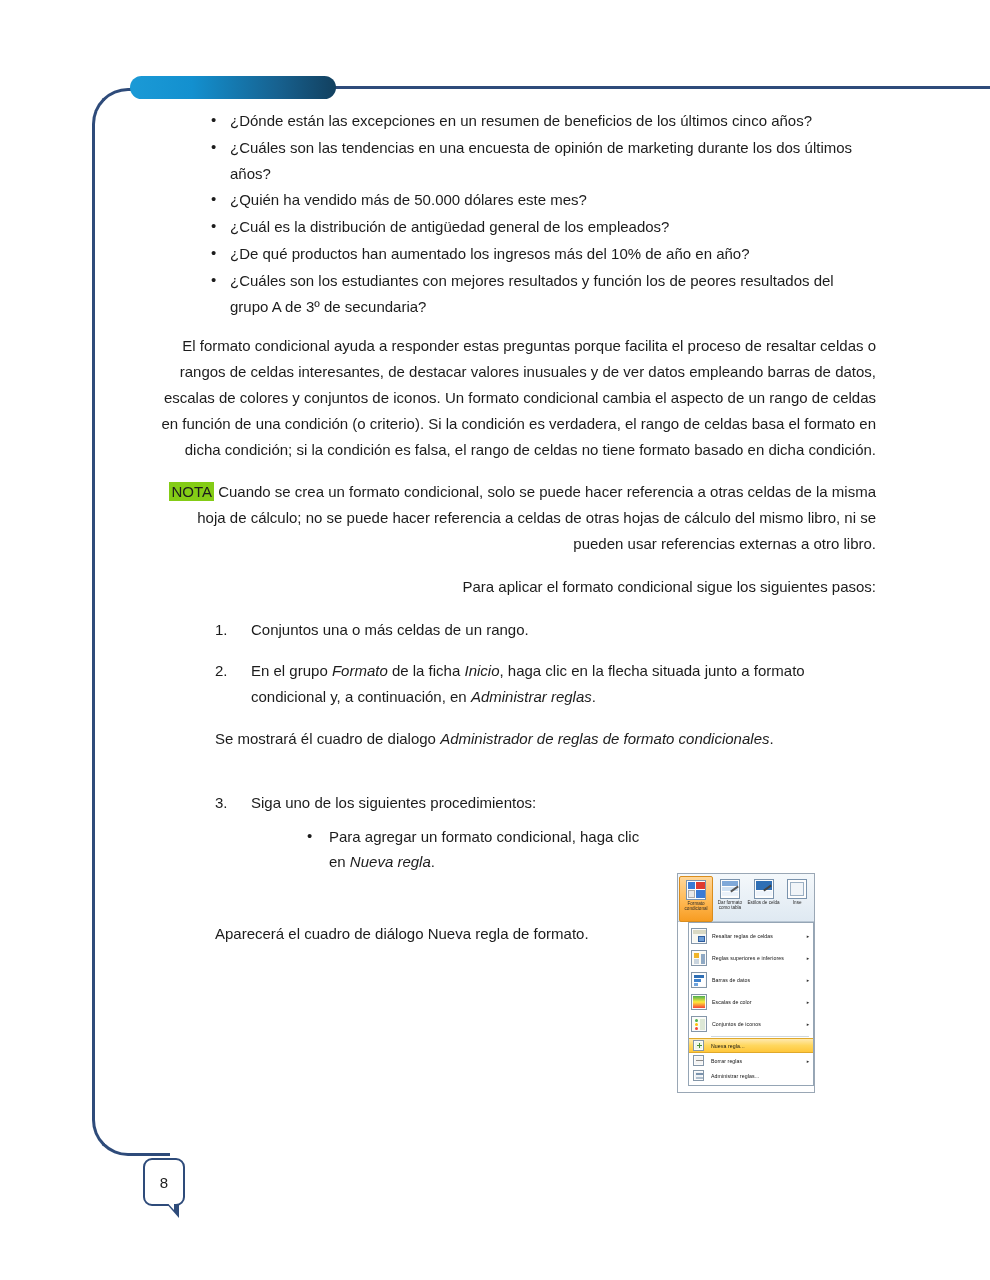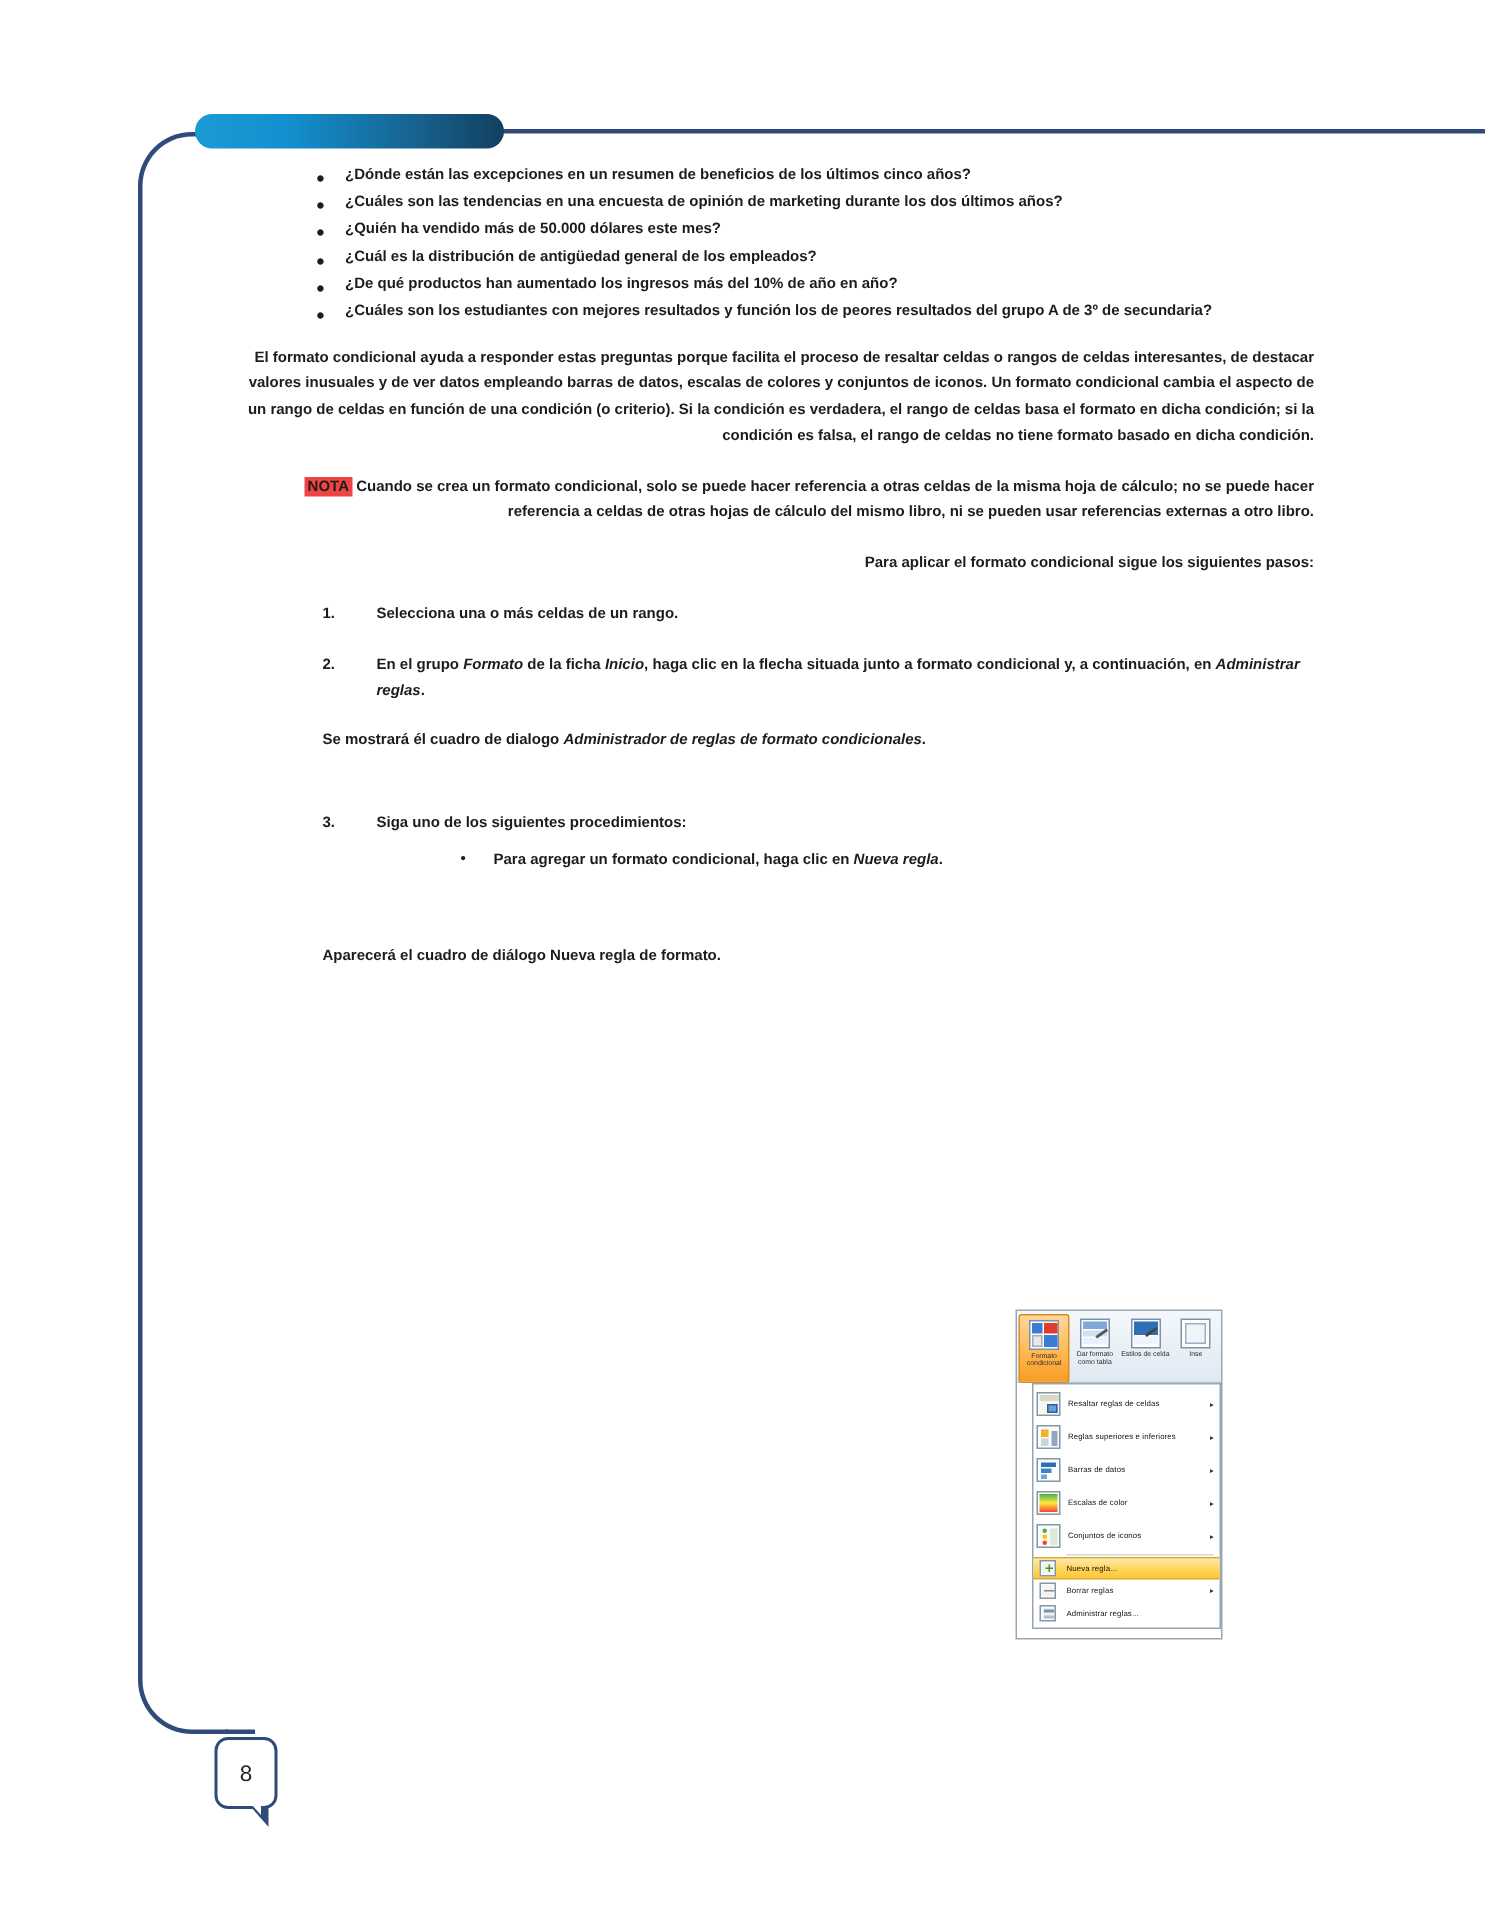--- a/index.html
+++ b/index.html
@@ -91,24 +91,23 @@
     border-left: 10px solid transparent;
     border-top: 11px solid #ffffff;
   }
 
   
   #content {
     position: absolute;
     left: 153px;
     top: 108px;
     width: 723px;
-    font-size: 10px;
+    font-size: 15px;
     line-height: 1.72;
     color: #1c1c1c;
-    font-weight: bold;
   }
 
   ul.q-list {
     list-style: none;
     margin: 0 0 14px 0;
     padding: 0 0 0 58px;
   }
   ul.q-list li {
     position: relative;
     margin: 0 0 1px 0;
@@ -123,21 +122,21 @@
     font-size: 15px;
     color: #1c1c1c;
   }
 
   p.para {
     margin: 0 0 17px 0;
     text-align: right;
   }
 
   .nota-tag {
-    background: #ef4444;
+    background: #84cc16;
     padding: 1px 2px;
   }
 
   ol.steps {
     list-style: none;
     counter-reset: stepnum;
     margin: 0;
     padding: 0 0 0 62px;
   }
   ol.steps > li {
@@ -304,21 +303,21 @@
   </ul>
 
   <p class="para">El formato condicional ayuda a responder estas preguntas porque facilita el proceso de resaltar celdas o rangos de celdas interesantes, de destacar valores inusuales y de ver datos empleando barras de datos, escalas de colores y conjuntos de iconos. Un formato condicional cambia el aspecto de un rango de celdas en función de una condición (o criterio). Si la condición es verdadera, el rango de celdas basa el formato en dicha condición; si la condición es falsa, el rango de celdas no tiene formato basado en dicha condición.</p>
 
   <p class="para"><span class="nota-tag">NOTA</span> <span>Cuando se crea un formato condicional, solo se puede hacer referencia a otras celdas de la misma hoja de cálculo; no se puede hacer referencia a celdas de otras hojas de cálculo del mismo libro, ni se pueden usar referencias externas a otro libro.</span></p>
 
   <p class="para">Para aplicar el formato condicional sigue los siguientes pasos:</p>
 
   <ol class="steps">
     <li>
-      <span>Selecciona una o más celdas de un rango.</span>
+      <span>Conjuntos una o más celdas de un rango.</span>
     </li>
     <li>
       <span><span>En el grupo </span><i>Formato</i><span> de la ficha </span><i>Inicio</i><span>, haga clic en la flecha situada junto a formato condicional y, a continuación, en </span><i>Administrar reglas</i><span>.</span></span>
     </li>
   </ol>
 
   <p class="sub-note"><span>Se mostrará él cuadro de dialogo </span><i>Administrador de reglas de formato condicionales</i><span>.</span></p>
 
   <ol class="steps" style="counter-reset: stepnum 2; margin-top: 38px;">
     <li>

